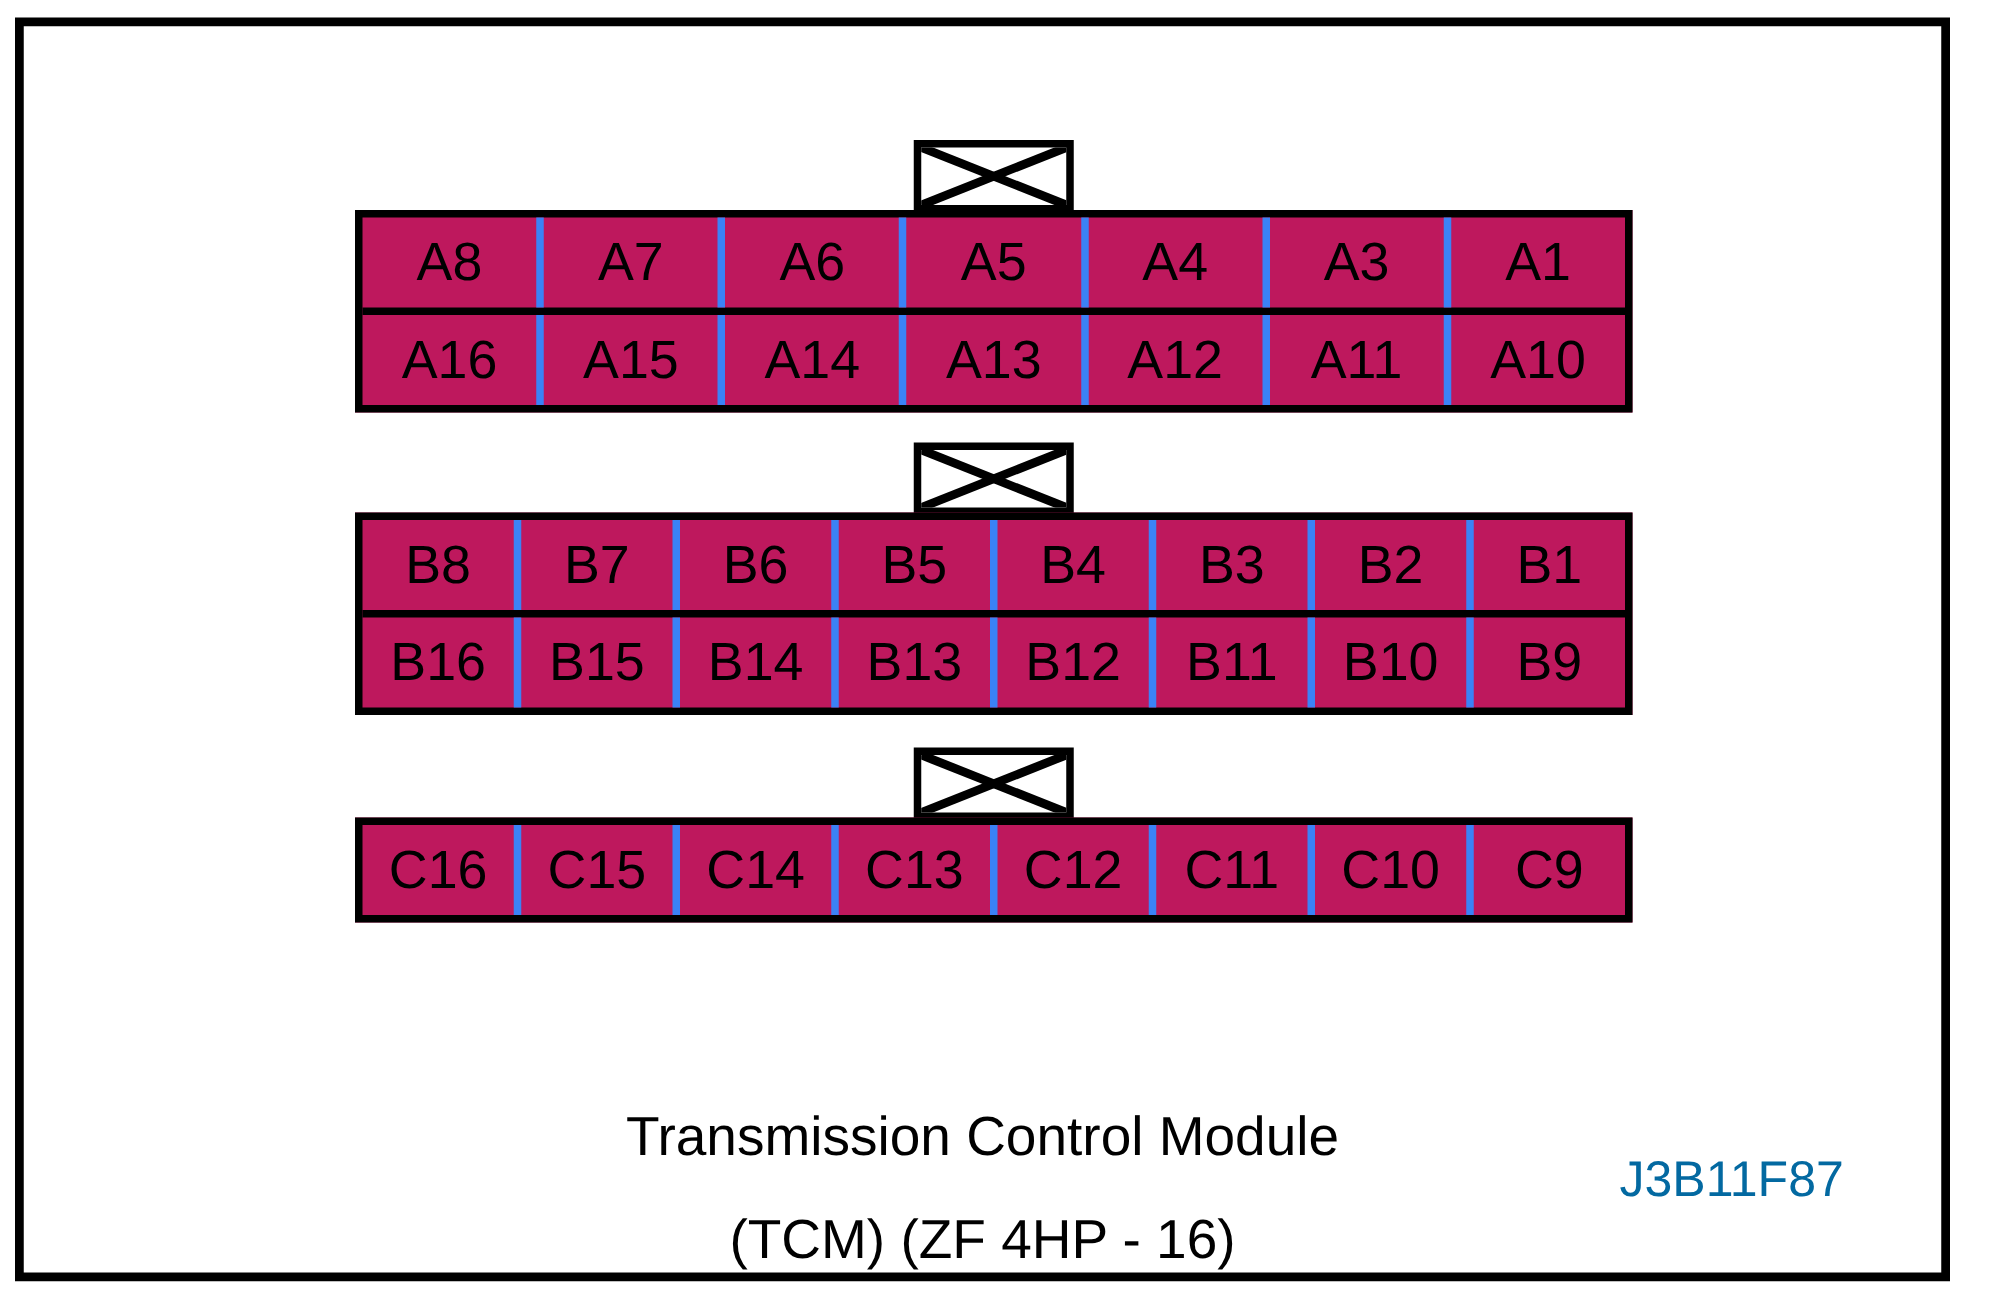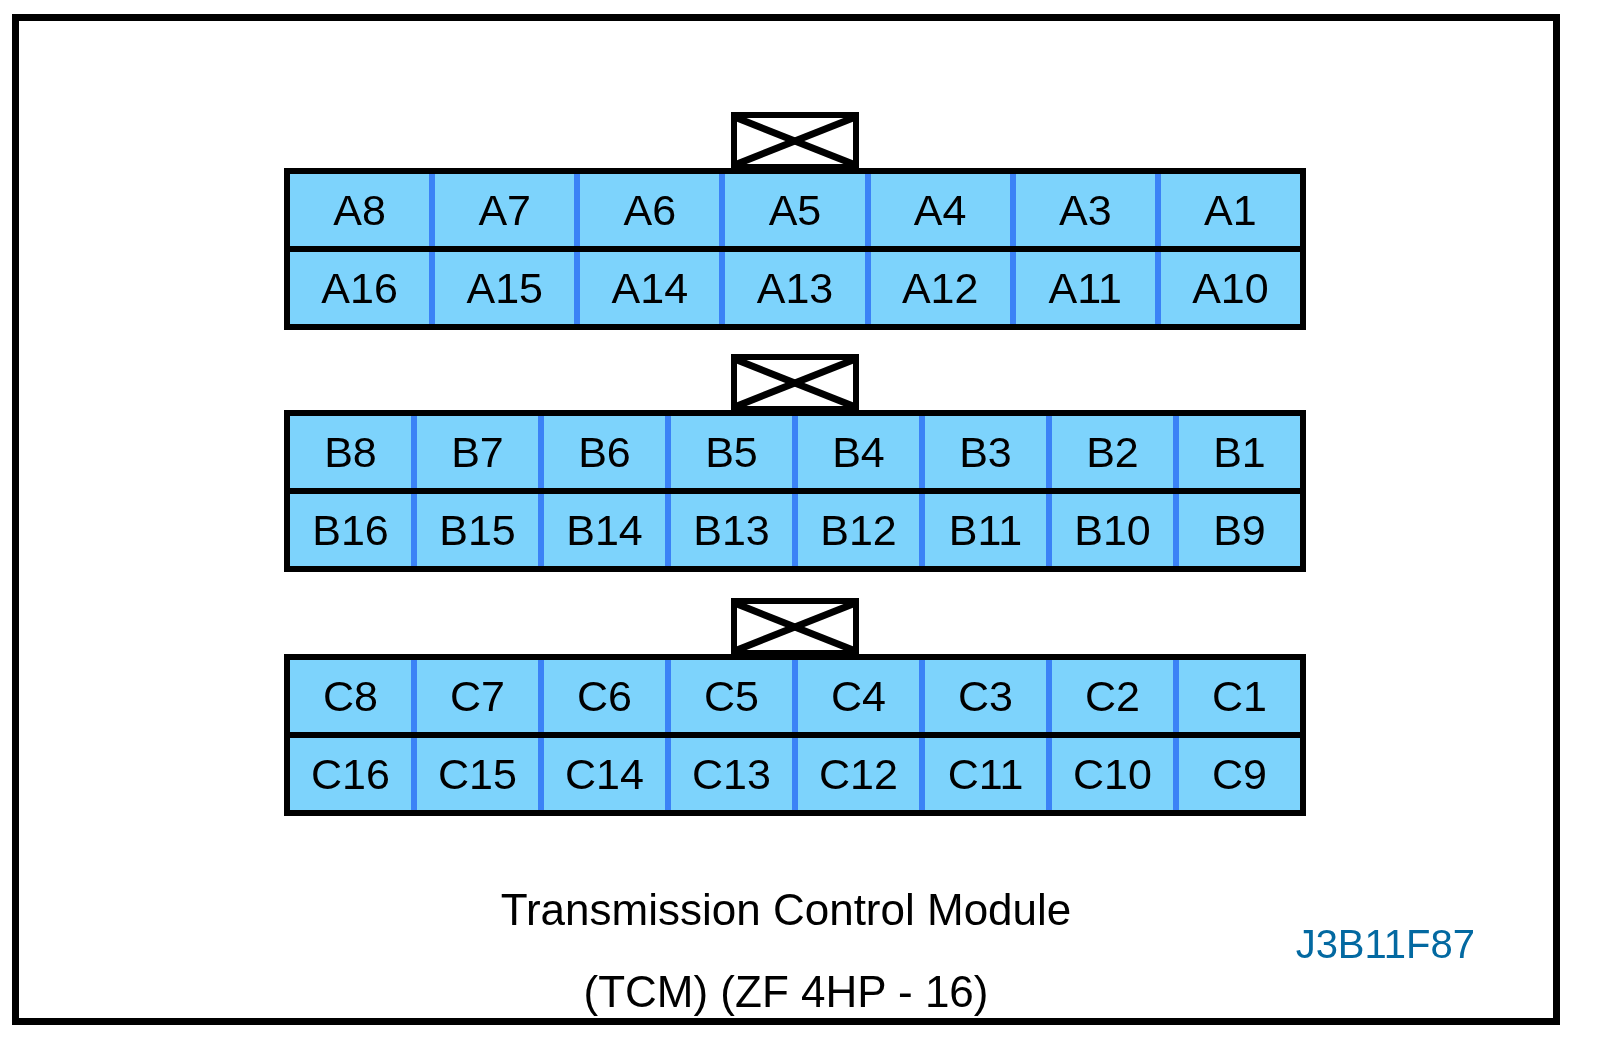--- a/index.html
+++ b/index.html
@@ -61,21 +61,21 @@
     width: 7px;
     height: 14px;
     background: #000000;
   }
 
   
   .pin-block {
     position: relative;
     border: 6px solid #000000;
     box-sizing: border-box;
-    background: #7dd3fc;
+    background: #be185d;
   }
   .pin-row {
     display: flex;
     width: 100%;
   }
   .pin-row + .pin-row {
     border-top: 6px solid #000000;
   }
   .pin-cell {
     flex: 1 1 0;
@@ -191,30 +191,20 @@
     <div class="connector c">
       <div class="latch">
         <svg viewBox="0 0 116 46" preserveAspectRatio="none" aria-hidden="true">
           <line x1="0" y1="0" x2="116" y2="46" stroke="#000000" stroke-width="7"></line>
           <line x1="116" y1="0" x2="0" y2="46" stroke="#000000" stroke-width="7"></line>
         </svg>
       </div>
       <div class="latch-stem"></div>
       <div class="pin-block">
         <div class="pin-row">
-          <div class="pin-cell">C8</div>
-          <div class="pin-cell">C7</div>
-          <div class="pin-cell">C6</div>
-          <div class="pin-cell">C5</div>
-          <div class="pin-cell">C4</div>
-          <div class="pin-cell">C3</div>
-          <div class="pin-cell">C2</div>
-          <div class="pin-cell">C1</div>
-        </div>
-        <div class="pin-row">
           <div class="pin-cell">C16</div>
           <div class="pin-cell">C15</div>
           <div class="pin-cell">C14</div>
           <div class="pin-cell">C13</div>
           <div class="pin-cell">C12</div>
           <div class="pin-cell">C11</div>
           <div class="pin-cell">C10</div>
           <div class="pin-cell">C9</div>
         </div>
       </div>

